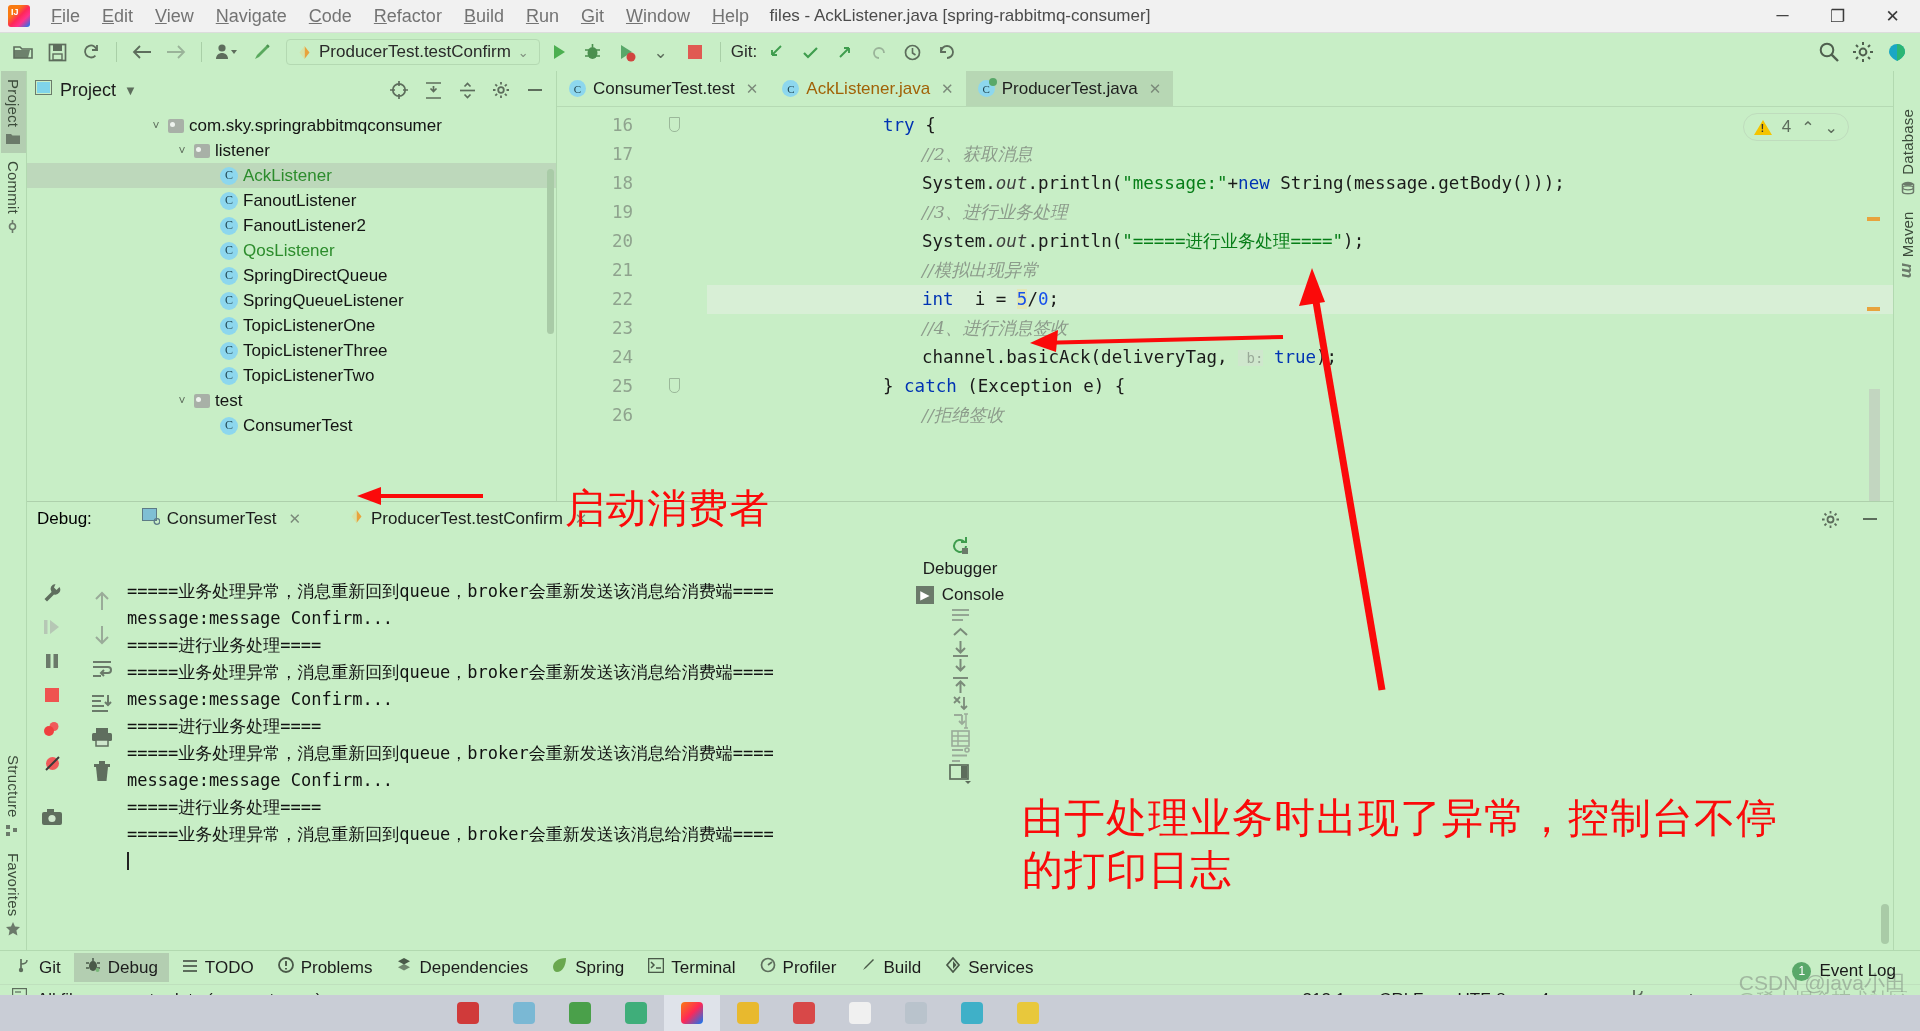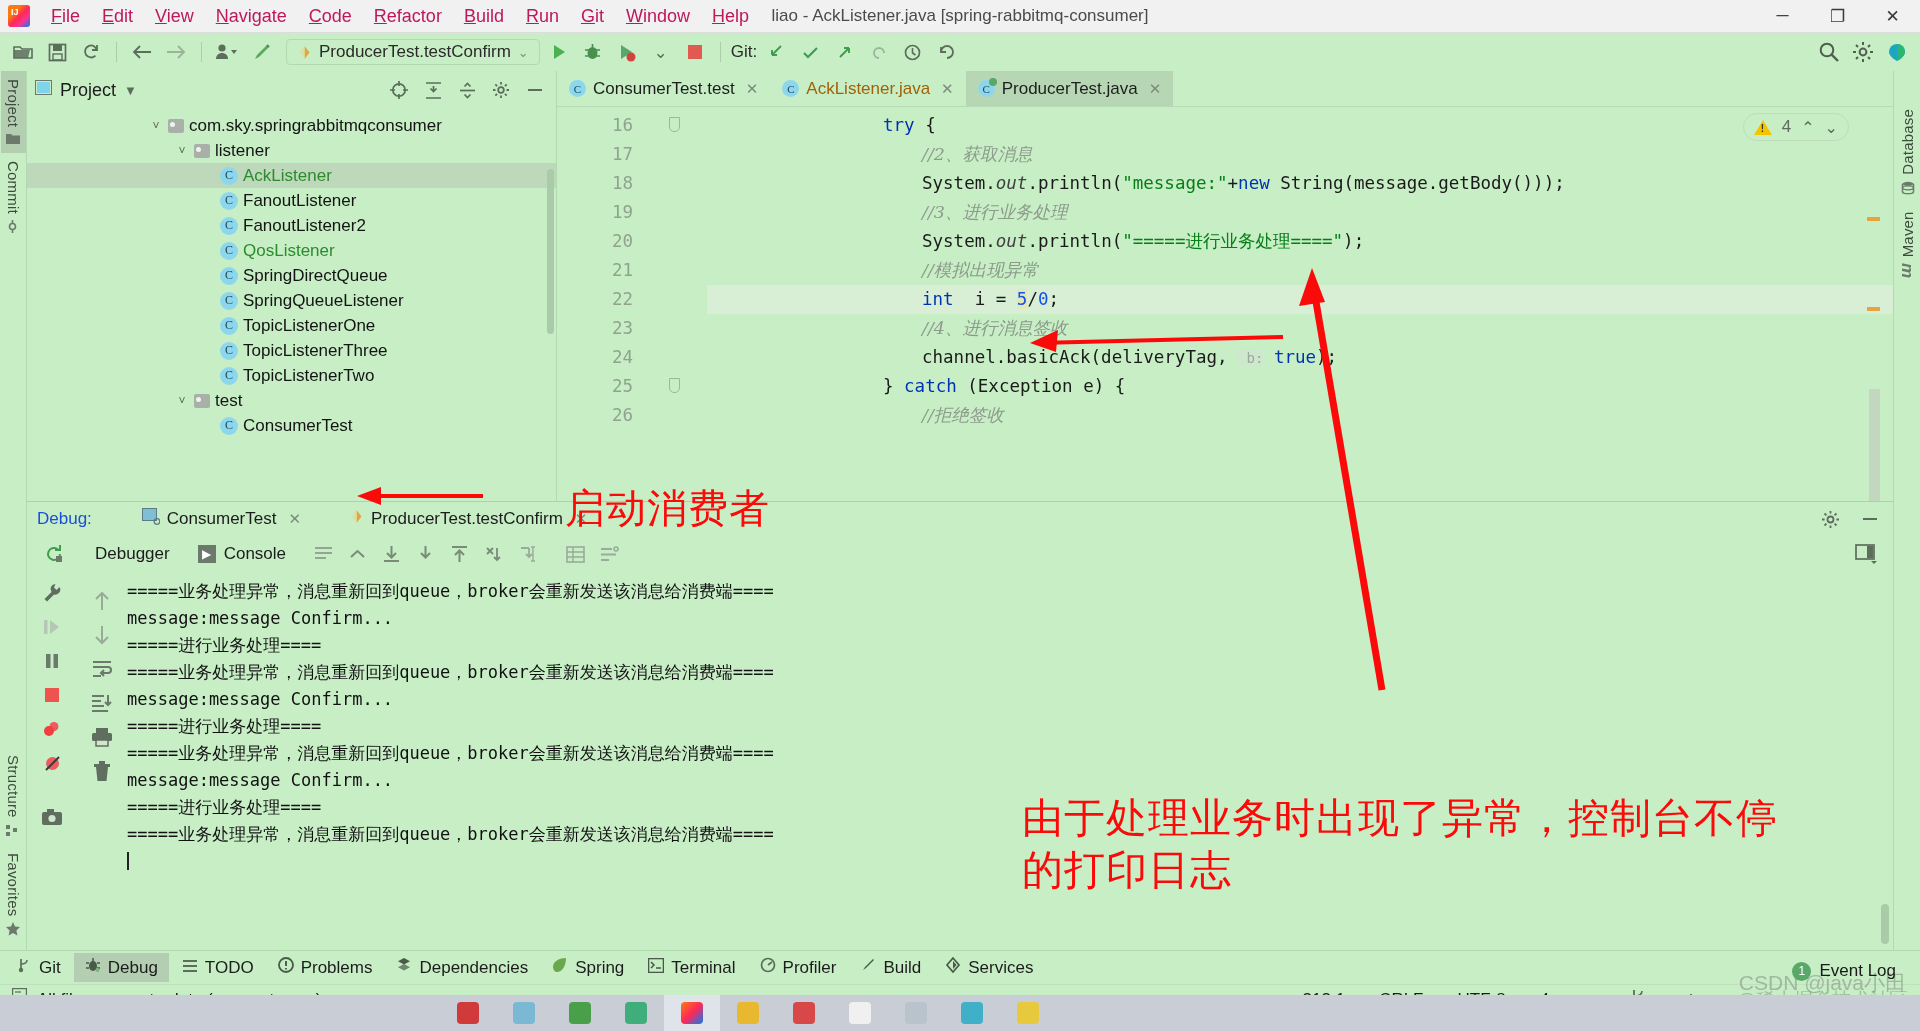--- a/index.html
+++ b/index.html
@@ -21,21 +21,21 @@
     width: 22px; height: 22px; margin: 0 10px 0 8px; border-radius: 3px;
     background: linear-gradient(135deg,#f97a12 0%,#f97a12 30%,#fe2857 52%,#ff318c 70%,#087cfa 100%);
     position: relative; flex: none;
   }
   .ij-logo::after {
     content: "IJ"; position: absolute; left: 3px; top: 2px; color: #fff;
     font-size: 9px; font-weight: bold; font-family: "Liberation Sans", sans-serif;
   }
   .menu { display: flex; align-items: center; gap: 0; }
   .menu-item {
-    padding: 4px 11px; font-size: 18px; color: #be185d; cursor: default;
+    padding: 4px 11px; font-size: 18px; color: #737373; cursor: default;
     font-family: "Liberation Sans", sans-serif;
   }
   .menu-item u { text-decoration: underline; }
   .win-title {
     position: absolute; left: 0; right: 0; text-align: center; font-size: 17px;
     color: #4b4b4b; pointer-events: none;
   }
   .win-ctrl { margin-left: auto; display: flex; align-items: center; z-index: 2; }
   .win-btn {
     width: 55px; height: 33px; display: flex; align-items: center; justify-content: center;
@@ -134,27 +134,27 @@
     border: 1px solid #bfdcbd; border-radius: 14px; padding: 3px 10px; font-size: 17px; color: #5d6d5c;
   }
   .warn-tri { width: 0; height: 0; border-left: 9px solid transparent; border-right: 9px solid transparent;
     border-bottom: 15px solid #f5c400; position: relative; }
   .warn-tri::after { content:"!"; position:absolute; left:-2px; top:3px; font-size:10px; color:#333; font-weight:bold;}
   .err-stripe { position: absolute; right: 13px; width: 13px; height: 4px; background: #e8a33d; }
 
   
   .debug-win { height: 423px; background: #c8eec6; border-top: 1px solid #aed0ac; display: flex; flex-direction: column; position: relative; }
   .dw-header { height: 34px; display: flex; align-items: center; padding: 0 10px; gap: 14px; }
-  .dw-label { font-size: 17px; color: #1d4ed8; }
+  .dw-label { font-size: 17px; color: #000000; }
   .dw-tab { display: flex; align-items: center; gap: 7px; font-size: 17px; color: #1c1c1c; }
   .dw-tab .x { color: #7b8a7a; font-size: 15px; margin-left: 5px; }
   .dw-spacer { flex: 1; }
   .dw-ic { width: 26px; height: 24px; display: flex; align-items: center; justify-content: center; color: #5d6d5c; font-size: 17px; }
 
-  .dw-toolrow { height: 36px; display: flex; align-items: center; padding: 0 10px; gap: 0; }
+  .dw-toolrow { height: 36px; display: flex; align-items: center; padding: 0 10px; gap: 0; flex-direction: column; }
   .dtab { display: flex; align-items: center; gap: 8px; padding: 3px 14px; font-size: 17px; color: #1c1c1c; }
   .sq-ic { width: 18px; height: 18px; background: #6b7a6a; color: #fff; font-size: 12px; display:flex; align-items:center; justify-content:center; flex:none;}
   .dtool-ic { width: 34px; height: 28px; display: flex; align-items: center; justify-content: center; color: #6a7a69; font-size: 17px; }
 
   .dw-main { flex: 1; display: flex; position: relative; overflow: hidden; }
   .dleft-tools { width: 100px; flex: none; display: flex; }
   .dcol { width: 50px; display: flex; flex-direction: column; align-items: center; padding-top: 6px; gap: 4px; }
   .dcol .ic { width: 34px; height: 30px; display: flex; align-items: center; justify-content: center; color: #5f6e5e; font-size: 18px; }
   .console {
     flex: 1; font-family: "DejaVu Sans Mono", monospace; font-size: 17px; color: #111;
@@ -203,21 +203,21 @@
     <div class="menu-item"><u>V</u>iew</div>
     <div class="menu-item"><u>N</u>avigate</div>
     <div class="menu-item"><u>C</u>ode</div>
     <div class="menu-item"><u>R</u>efactor</div>
     <div class="menu-item"><u>B</u>uild</div>
     <div class="menu-item"><u>R</u>un</div>
     <div class="menu-item"><u>G</u>it</div>
     <div class="menu-item"><u>W</u>indow</div>
     <div class="menu-item"><u>H</u>elp</div>
   </div>
-  <div class="win-title">liao - AckListener.java [spring-rabbitmq-consumer]</div>
+  <div class="win-title">files - AckListener.java [spring-rabbitmq-consumer]</div>
   <div class="win-ctrl">
     <div class="win-btn">─</div>
     <div class="win-btn">❐</div>
     <div class="win-btn close">✕</div>
   </div>
 </div>
 
 <div class="toolbar">
   <div class="tb-ic">
     <svg width="20" height="18" viewBox="0 0 20 18">

